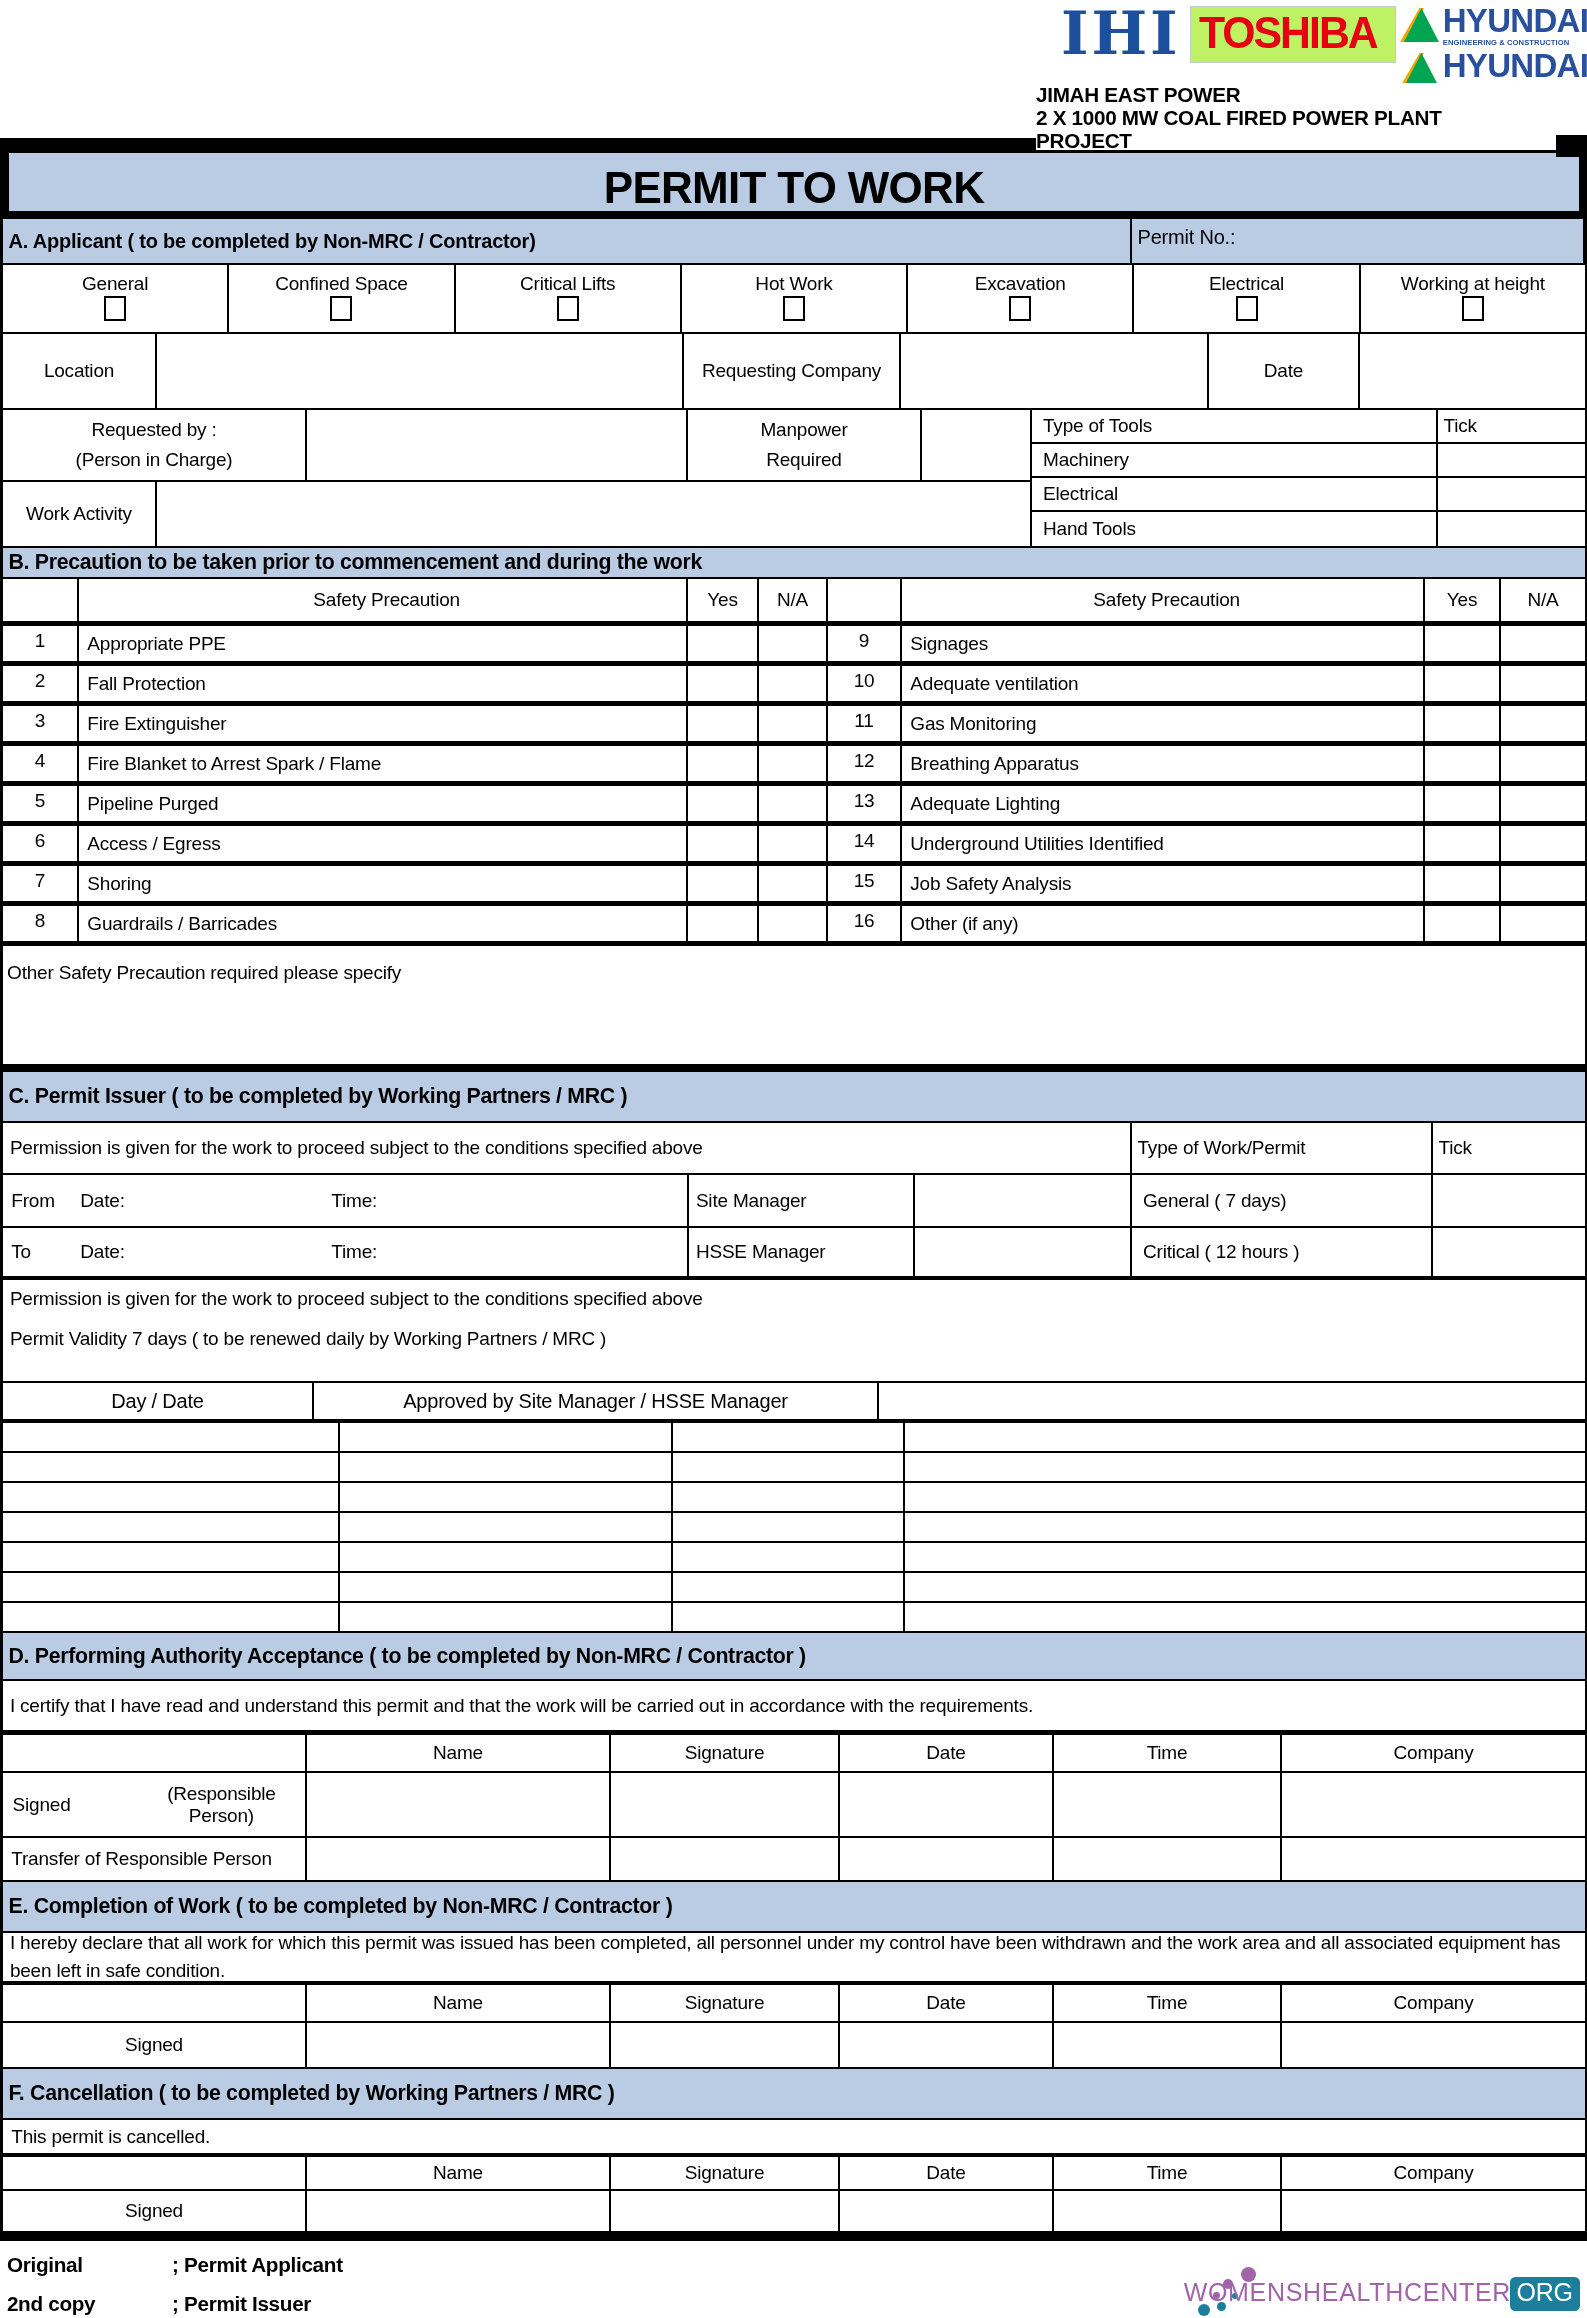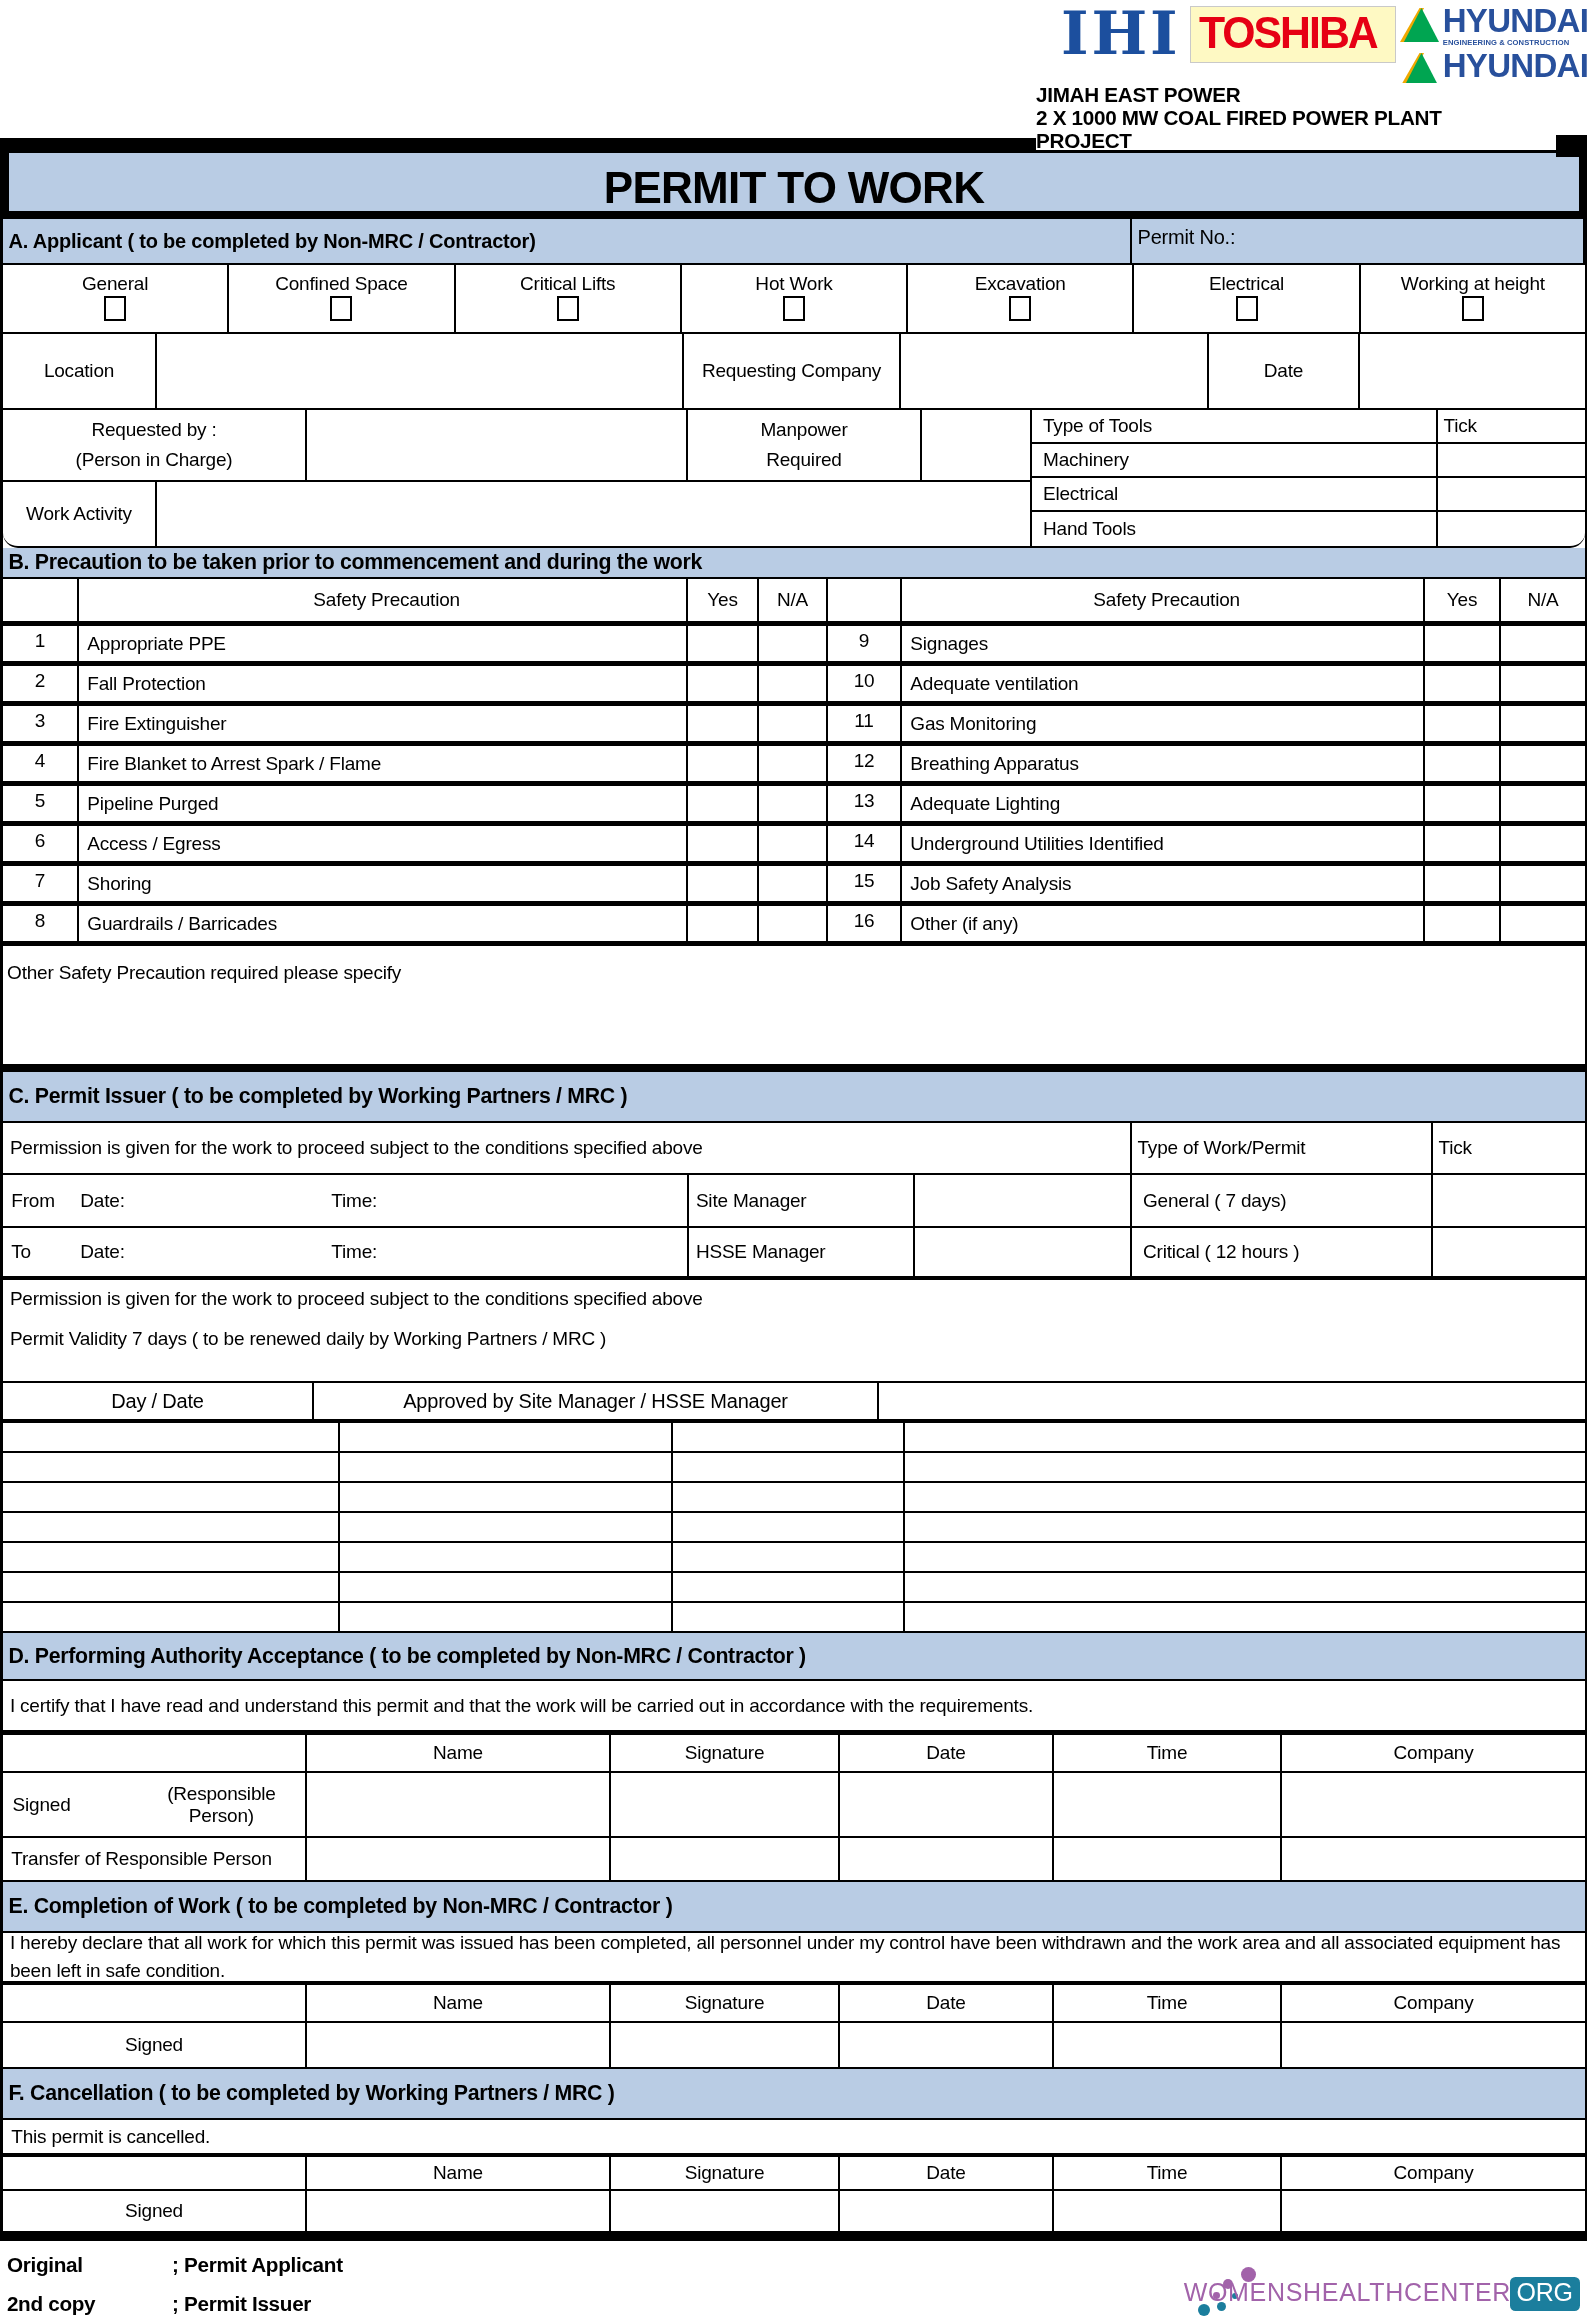--- a/index.html
+++ b/index.html
@@ -5,21 +5,21 @@
   html,body { margin:0; padding:0; background:#fff; }
   .page {
     width:1588px; height:2319px; position:relative; background:#fff;
     font-family:"Liberation Sans", sans-serif; color:#000; font-size:19px;
     letter-spacing:-0.2px; overflow:hidden;
   }
   
   .header { position:relative; height:153px; }
   .logos { position:absolute; top:5.5px; left:1061px; display:flex; align-items:flex-start; }
   .ihi { font-family:"DejaVu Serif", serif; font-weight:bold; font-size:59px; line-height:0.95; letter-spacing:2.8px; }
-  .toshiba-box { border:0.7px solid #c9c9c9; padding:6.9px 8.3px 8.3px 8.3px; margin-left:9.6px; background:#fef9c3; }
+  .toshiba-box { border:0.7px solid #c9c9c9; padding:6.9px 8.3px 8.3px 8.3px; margin-left:9.6px; background:#bef264; }
   .toshiba { font-weight:bold; font-size:45px; line-height:0.9; letter-spacing:-2.1px; transform:scaleX(0.95); transform-origin:left; }
   .hyundai-stack { margin-left:4.1px; display:flex; flex-direction:column; gap:2.8px; margin-top:-1.4px; }
   .hyundai-block { display:flex; align-items:center; gap:4.1px; }
   .hy-text { display:flex; flex-direction:column; line-height:1; }
   .hy-name { font-weight:bold; font-size:33px; letter-spacing:-0.7px; }
   .hy-sub { font-weight:bold; font-size:7.6px; letter-spacing:0.1px; margin-top:1.4px; }
   .project-block {
     position:absolute; left:1036px; top:83px; width:522px; height:67px;
     background:#fff; z-index:2; font-weight:bold; font-size:20.7px; line-height:1.12;
     letter-spacing:-0.3px;
@@ -40,21 +40,21 @@
   .title-text { font-size:44px; font-weight:bold; letter-spacing:-0.7px; line-height:1; padding-bottom:1.4px; }
   .row-a { height:46px; background:#b9cce4; }
   .row-a .c { border-right:2.8px solid #000; }
   .a-head { width:1129px; font-weight:bold; font-size:20px; padding-left:5.5px; }
   .permit-no { padding-left:5.5px; font-size:20px; align-items:flex-start; padding-top:6.9px; }
   .row-types { height:69px; }
   .pt-cell { flex:1; flex-direction:column; justify-content:space-between; padding:8.3px 0 11px 0; align-items:center; }
   .checkbox { width:18px; height:20.7px; border:2.1px solid #000; background:#fff; display:inline-block; }
   .row-loc { height:76px; }
   .lbl-center { justify-content:center; text-align:center; }
-  .row-mid { height:138px;border-radius:15px; }
+  .row-mid { height:138px; }
   .mid-left { width:1029px; display:flex; flex-direction:column; border-right:2.8px solid #000; box-sizing:border-box; }
   .row-req { height:72px; border-bottom:2.8px solid #000; display:flex; box-sizing:border-box; }
   .row-work { flex:1; display:flex; box-sizing:border-box; }
   .req-label { flex-direction:column; justify-content:center; align-items:center; line-height:1.6; }
   .mid-right { flex:1; display:flex; flex-direction:column; }
   .tool-r { height:34px; display:flex; border-bottom:2.8px solid #000; box-sizing:border-box; }
   .tool-r.last { border-bottom:none; flex:1; }
   .tool-name { flex:1; border-right:2.8px solid #000; box-sizing:border-box; display:flex; align-items:center; padding-left:11px; }
   .tool-tick { width:147px; display:flex; align-items:center; padding-left:5.5px; box-sizing:border-box; }
   .band-b { height:31px; }

